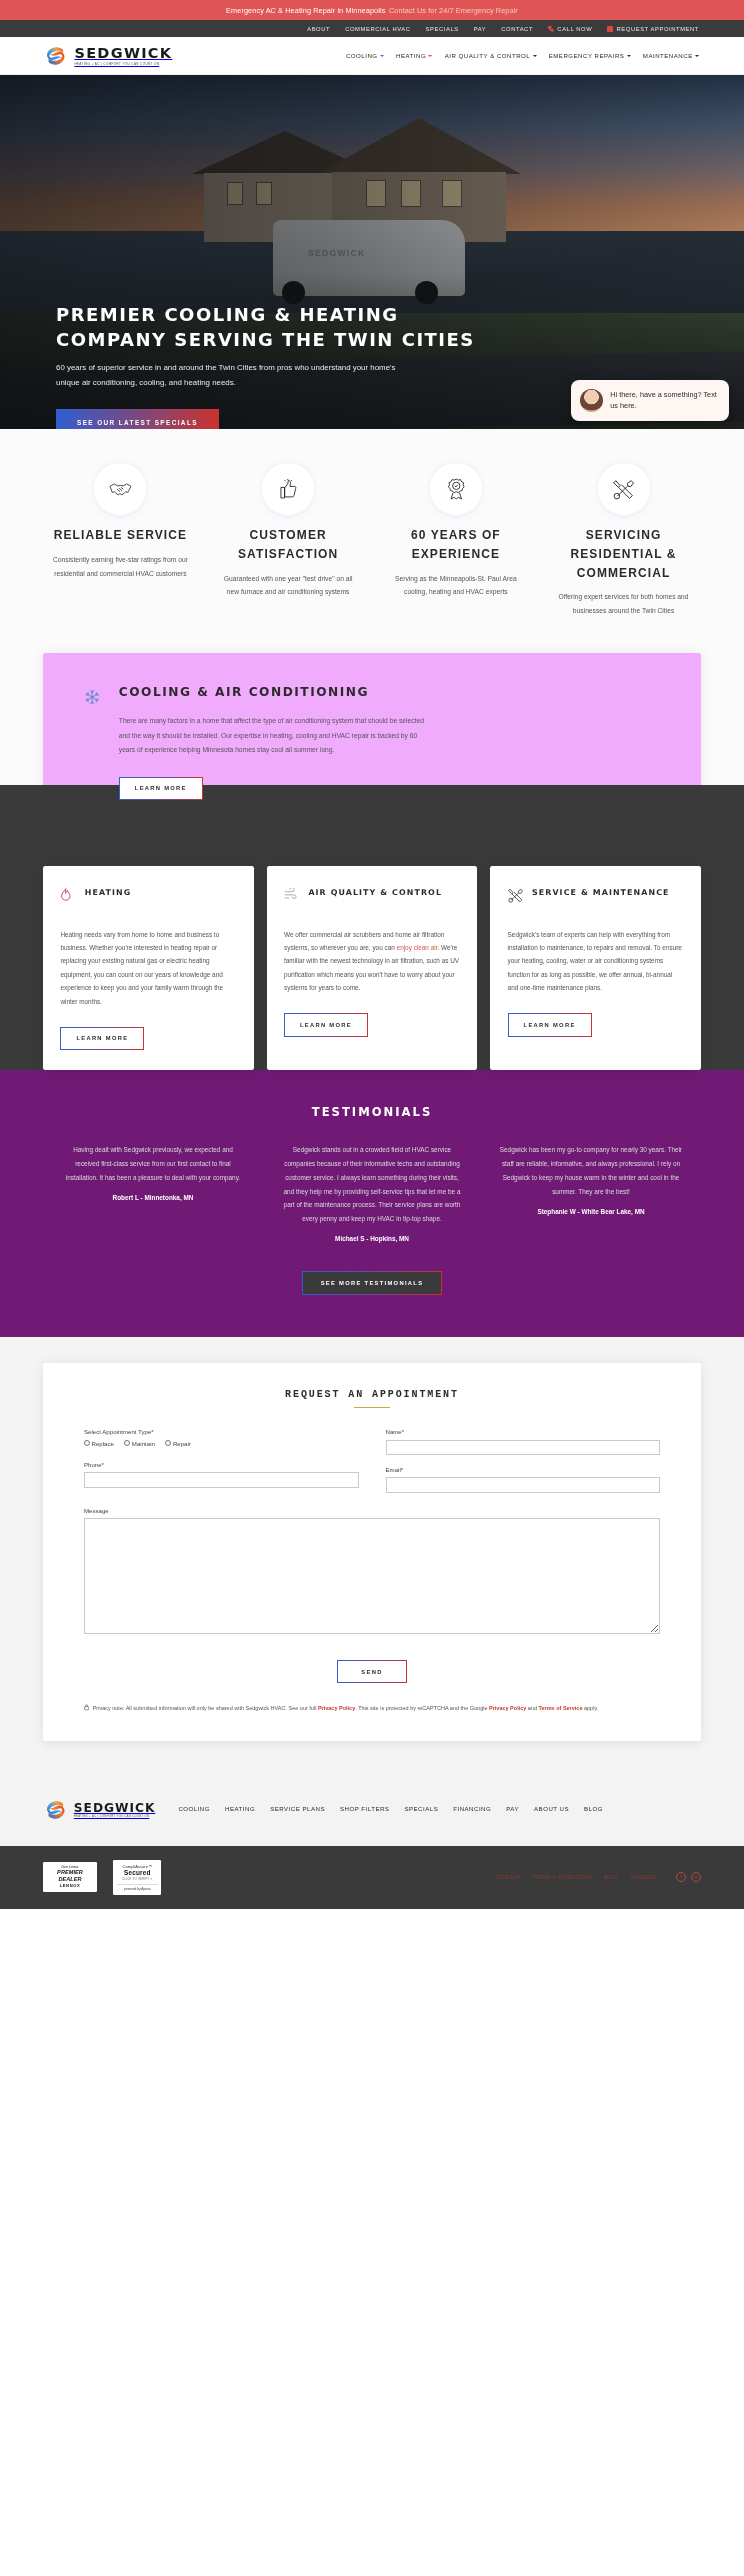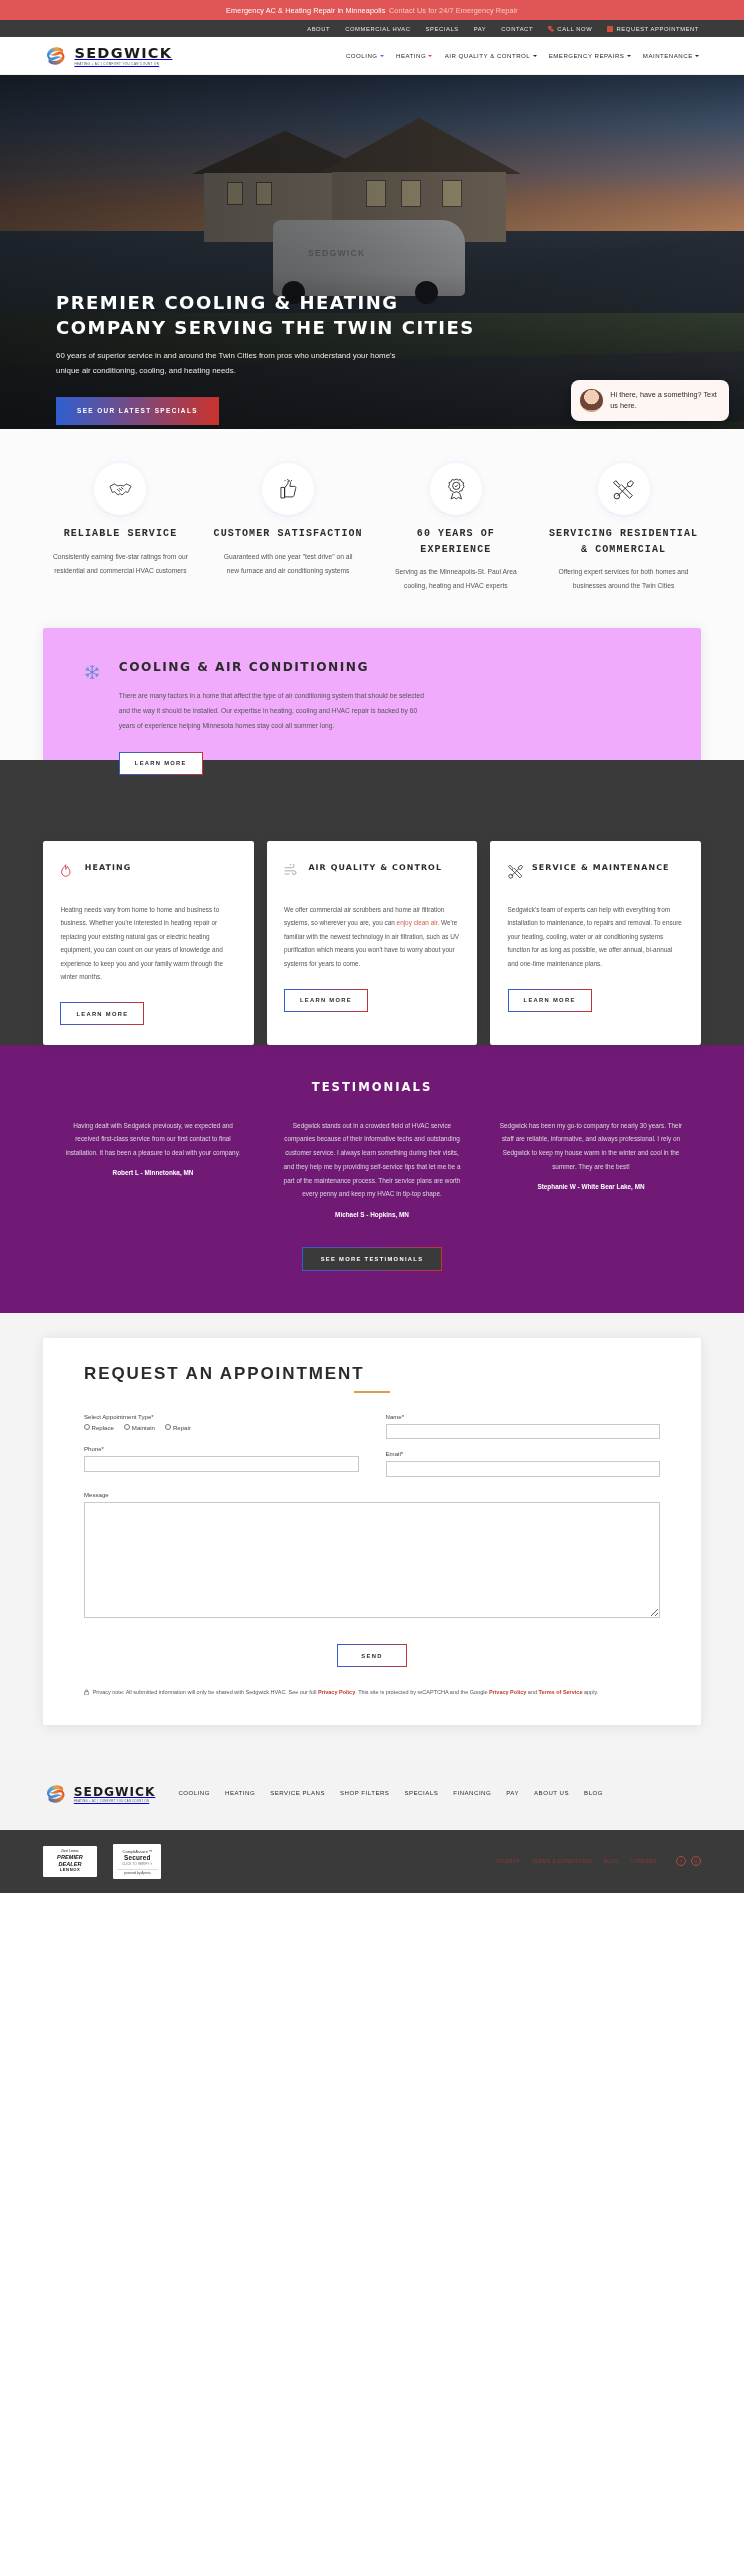--- a/index.html
+++ b/index.html
@@ -108,21 +108,21 @@
     background: linear-gradient(180deg,#f2f2f2 0%,#d9d9d9 70%,#b8b8b8 100%);
     border-radius: 8.1px 23px 4.7px 4.7px;
   }
   .hero-van:after {
     content:""; position:absolute; left: 9.3px; bottom:-8.1px; width: 23px; height:23px;
     border-radius:50%; background:#15181b; box-shadow: 133px 0 0 #15181b;
   }
   .hero-van-txt { position:absolute; left: 35px; top: 28px; font-size:8.7px; letter-spacing:1.2px; color:#9aa4ad; font-weight:700; }
   .hero-overlay { position:absolute; inset:0; background: linear-gradient(90deg, rgba(10,12,15,.72) 0%, rgba(10,12,15,.55) 45%, rgba(10,12,15,.25) 100%); }
 
-  .hero-content { position: absolute; left: 56px; top: 216px; width: 442px; z-index: 5; }
+  .hero-content { position: absolute; left: 56px; top: 228px; width: 442px; z-index: 5; }
   .hero-title {
     font-size: 18px; line-height: 1.38; letter-spacing: 1.5px; color: #fff;
     font-weight: 700; font-family: "DejaVu Sans", sans-serif; text-transform: uppercase;
   }
   .hero-sub { margin-top: 8.1px; font-size: 7.9px; line-height: 1.85; color: #e9e9e9; max-width: 361px; }
   .hero-btn {
     display: inline-flex; align-items:center; justify-content:center;
     margin-top: 18.6px; padding: 9.3px 20px; font-size: 6.4px; letter-spacing: 1.4px;
     color: #fff; font-weight: 700; text-decoration:none;
     background: linear-gradient(90deg,#2f5fd0,#c9332c) border-box;
@@ -151,22 +151,22 @@
     background: #fbfbfc; padding: 38px 43px 35px;
     display: grid; grid-template-columns: repeat(4,1fr); gap: 12.8px;
   }
   .feature { text-align: center; }
   .feat-circle {
     width: 44px; height: 44px; margin: 0 auto 15px; border-radius: 50%;
     background: #fff; display:flex; align-items:center; justify-content:center;
     box-shadow: 0 0 0 4.1px #fff, 0 3.5px 9.3px rgba(130,120,200,.22), 0 -2.3px 8.1px rgba(90,130,220,.18);
   }
   .feat-title {
-    font-size: 10px; font-weight: 700; letter-spacing: 1.1px; color: #2b2b2b;
-    line-height: 1.55; text-transform: uppercase; font-family:Liberation Mono, monospace;
+    font-size: 12px; font-weight: 700; letter-spacing: 1.1px; color: #2b2b2b;
+    line-height: 1.55; text-transform: uppercase; font-family:Liberation Sans, sans-serif;
     margin-bottom: 8.1px;
   }
   .feat-desc { font-size: 6.7px; line-height: 2.05; color: #555; padding: 0 8.1px; }
 
   
   .section-pad { background:#fbfbfc; padding: 0 0 24.4px; }
   .card-wide {
     width: 658px; margin: 0 auto; background: #f0abfc; border-radius: 2.3px;
     box-shadow: 0 1.7px 12.8px rgba(0,0,0,.09); padding: 30px 41px 31px;
     display:flex; gap: 12.8px;
@@ -226,22 +226,22 @@
     border: 1.2px solid transparent;
   }
 
   
   .appt-section { background: #f4f4f4; padding: 25.6px 0 35px; }
   .appt-card {
     width: 658px; margin: 0 auto; background:#fff; border-radius:2.3px;
     box-shadow: 0 1.7px 12.8px rgba(0,0,0,.09); padding: 25.6px 41px 27px;
   }
   .appt-title {
-    font-size: 17px; letter-spacing: 1.9px; font-weight:700; color:#2b2b2b;
-    text-transform:uppercase; font-family:Liberation Sans, sans-serif;
+    text-align:center; font-size: 10px; letter-spacing: 1.9px; font-weight:700; color:#2b2b2b;
+    text-transform:uppercase; font-family:Liberation Mono, monospace;
   }
   .appt-rule { width: 36px; height: 1.2px; background:#d4a24a; margin: 7.6px auto 20px; }
   .form-grid { display:grid; grid-template-columns: 1fr 1fr; gap: 0 27px; }
   .fld { margin-bottom: 10.5px; }
   .fld label, .fld-label { display:block; font-size: 6.1px; color:#444; margin-bottom: 4.1px; }
   .fld input[type=text] {
     width: 100%; height: 15.7px; border: 0.6px solid #c9c9c9; background:#fff;
     font-size: 6.4px; padding: 0 4.7px; font-family:"Liberation Sans", sans-serif; color:#333;
   }
   .radios { display:flex; gap: 10.5px; align-items:center; margin-top: 3.5px; margin-bottom: 3.5px; }

